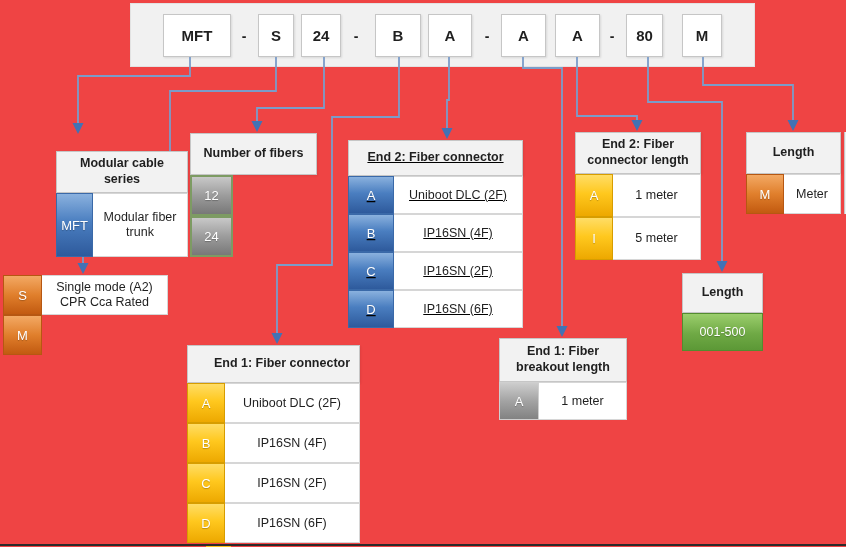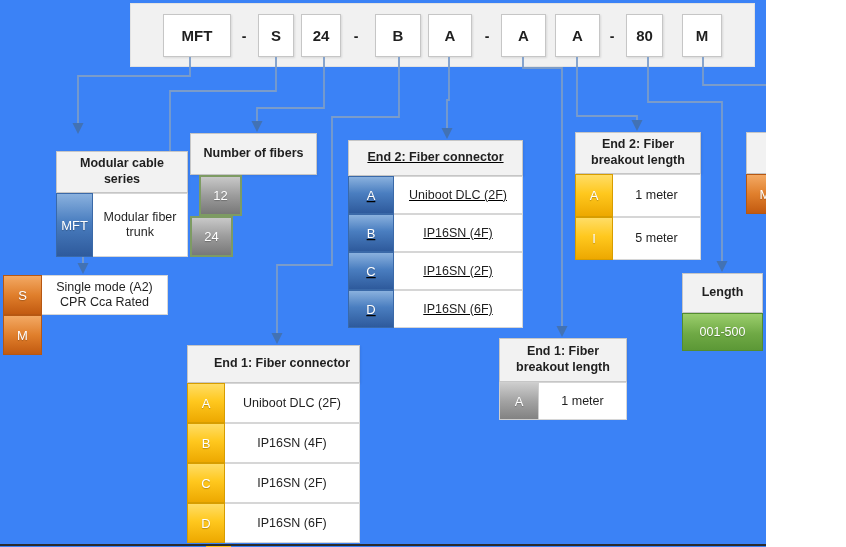--- a/index.html
+++ b/index.html
@@ -1,16 +1,16 @@
 <!DOCTYPE html>
 <html><head>
 <meta charset="utf-8">
 <style>
   html,body{margin:0;padding:0;background:#fff;}
-  .canvas{position:relative;width:766px;height:547px;background:#3b82f6;
+  .canvas{position:relative;width:846px;height:547px;background:#ef4444;
           font-family:"Liberation Sans",sans-serif;overflow:hidden;}
 
   
   .topbar{position:absolute;left:130px;top:3px;width:625px;height:64px;
           background:#f1f1f1;border:1px solid #e2e2e2;box-sizing:border-box;}
   .seg{position:absolute;top:14px;height:43px;background:#ffffff;border:1px solid #c6c6c6;
        box-shadow:1px 1px 2px rgba(0,0,0,.10);display:flex;align-items:center;justify-content:center;
        font-weight:bold;font-size:15px;color:#1f1f1f;box-sizing:border-box;}
   .dash{position:absolute;top:14px;height:43px;width:12px;display:flex;align-items:center;
         justify-content:center;font-weight:bold;font-size:14px;color:#1f1f1f;}
@@ -97,21 +97,21 @@
       <div class="code cell-orange" style="width:39px;">S</div>
       <div class="lbl">Single mode (A2) CPR Cca Rated</div>
     </div>
     <div class="row" style="height:40px;">
       <div class="code cell-orange" style="width:39px;">M</div>
     </div>
   </div>
 
   <div class="dbox" style="left:190px;top:133px;width:127px;">
     <div class="hdr" style="height:42px;">Number of fibers</div>
-    <div class="row" style="height:41px;margin-left:9px;">
+    <div class="row" style="height:41px;">
       <div class="code cell-gray-green" style="width:43px;">12</div>
     </div>
     <div class="row" style="height:41px;">
       <div class="code cell-gray-green" style="width:43px;">24</div>
     </div>
   </div>
 
   <div class="dbox" style="left:187px;top:345px;width:173px;">
     <div class="hdr" style="height:38px;padding-left:21px;">End 1: Fiber connector</div>
     <div class="row" style="height:40px;">
@@ -154,21 +154,21 @@
 
   <div class="dbox" style="left:487px;top:338px;width:128px;margin-left:12px;">
     <div class="hdr" style="height:44px;">End 1: Fiber breakout length</div>
     <div class="row" style="height:38px;">
       <div class="code cell-gray" style="width:40px;">A</div>
       <div class="lbl">1 meter</div>
     </div>
   </div>
 
   <div class="dbox" style="left:575px;top:132px;width:126px;">
-    <div class="hdr" style="height:42px;">End 2: Fiber breakout length</div>
+    <div class="hdr" style="height:42px;">End 2: Fiber connector length</div>
     <div class="row" style="height:43px;">
       <div class="code cell-gold" style="width:38px;">A</div>
       <div class="lbl">1 meter</div>
     </div>
     <div class="row" style="height:43px;">
       <div class="code cell-gold" style="width:38px;">I</div>
       <div class="lbl">5 meter</div>
     </div>
   </div>
 

